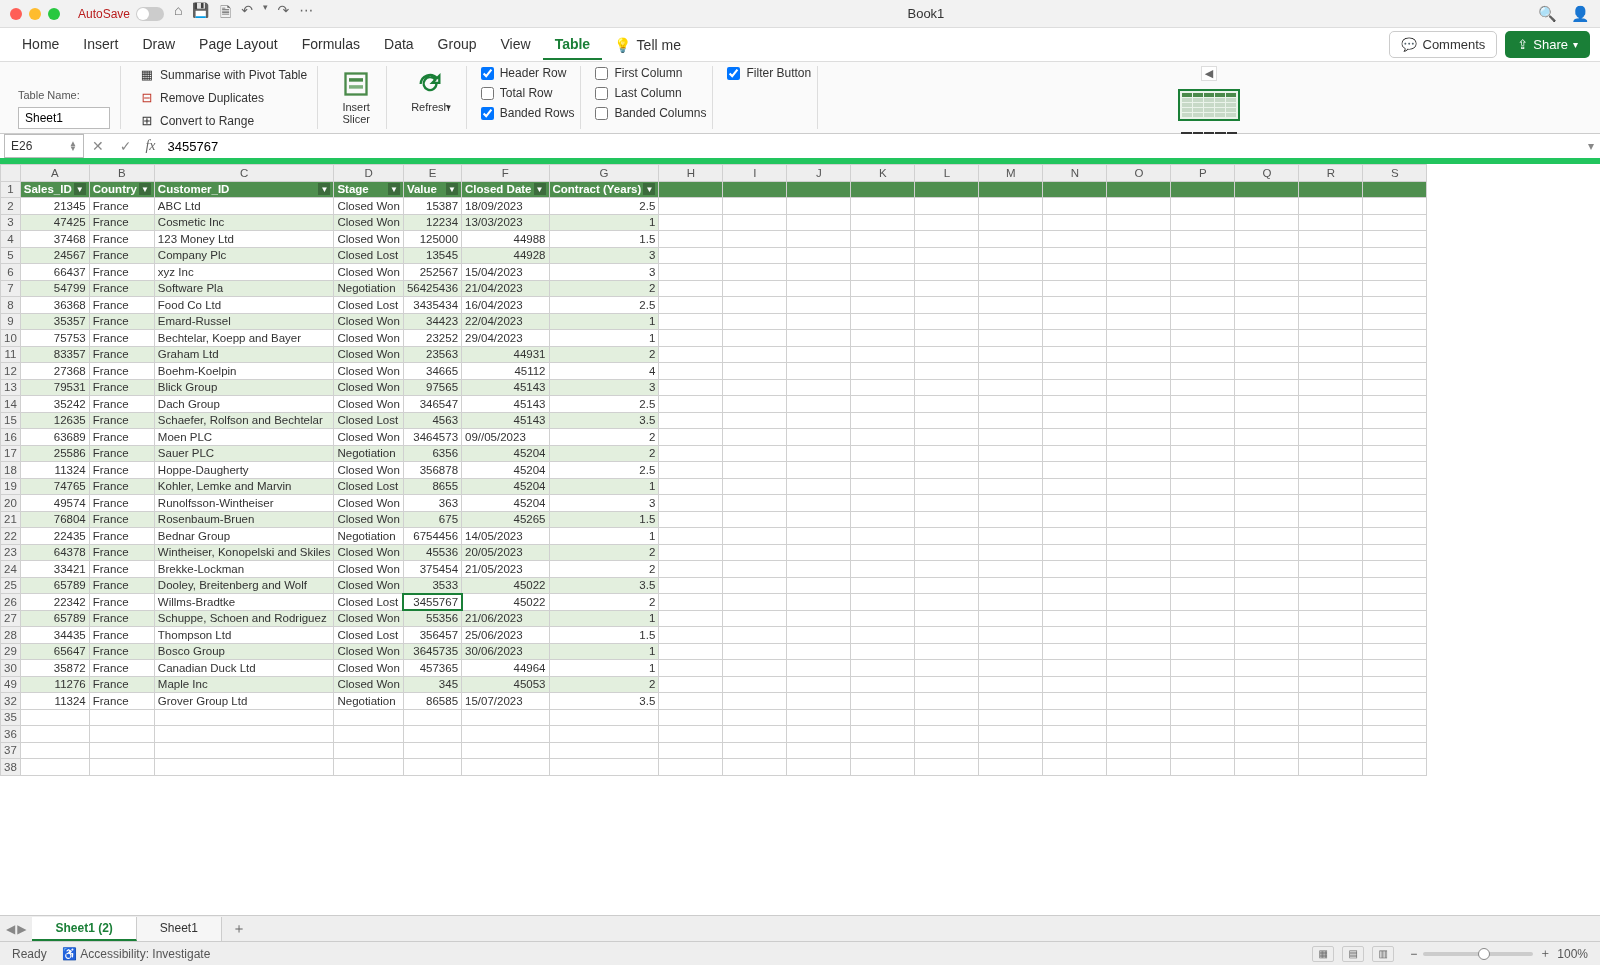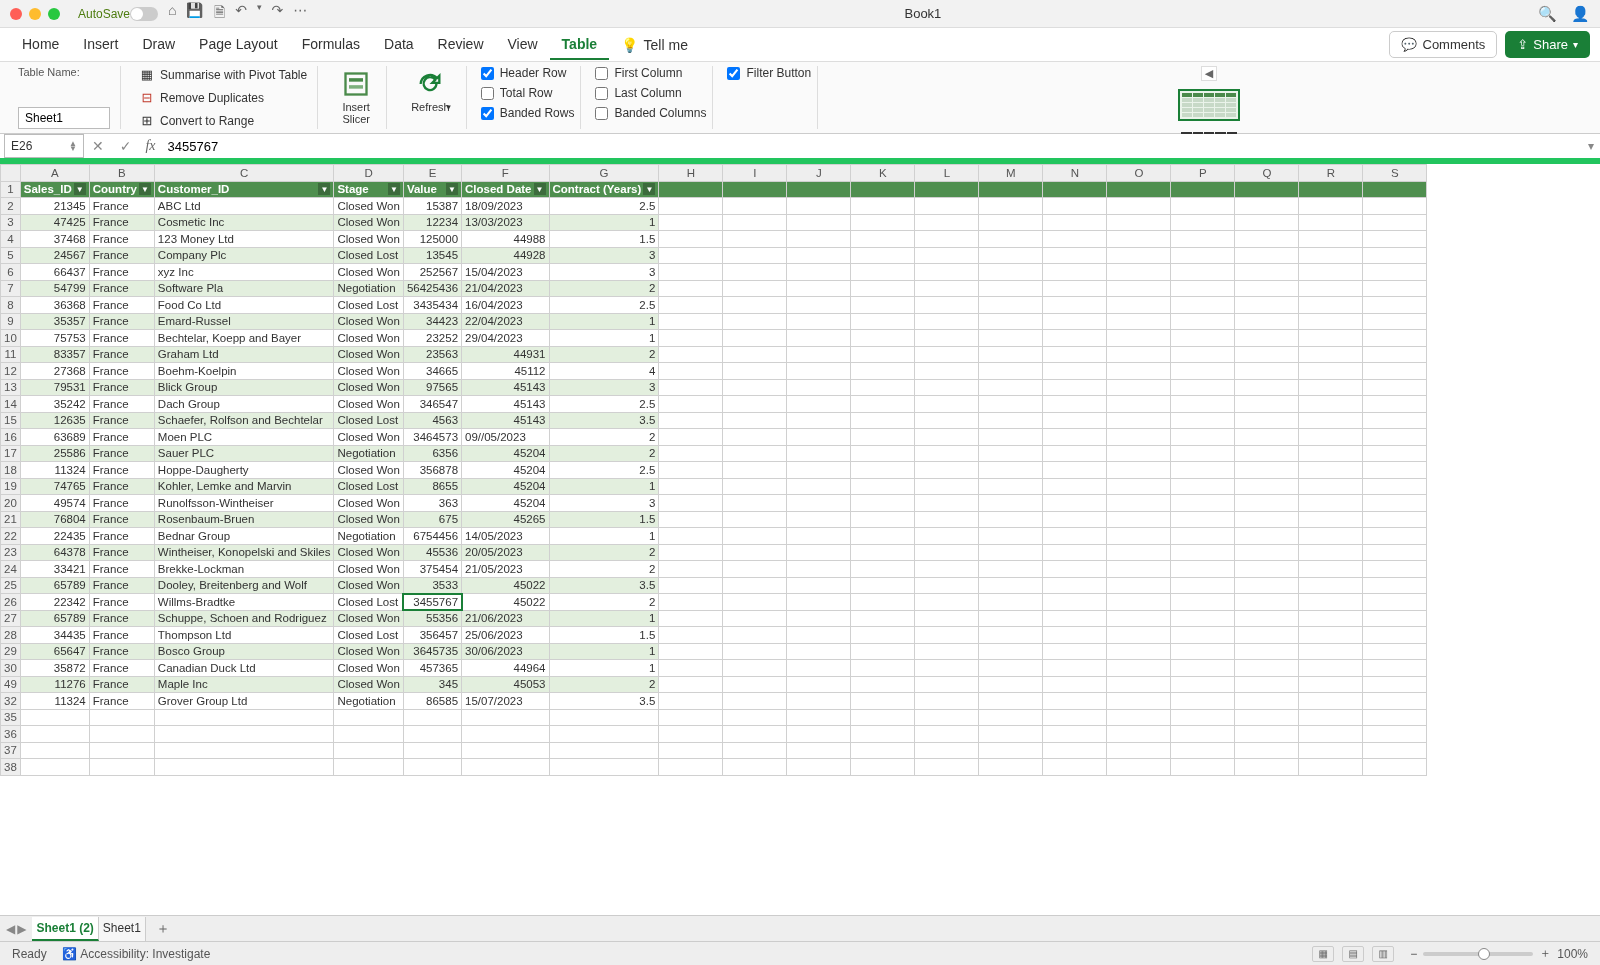--- a/index.html
+++ b/index.html
@@ -1,21 +1,21 @@
 <!DOCTYPE html>
 <html><head>
 <meta charset="utf-8">
 <style>
 *{box-sizing:border-box;margin:0;padding:0;font-family:-apple-system,"Helvetica Neue",Arial,sans-serif}
 body{background:#fff;font-size:12px;color:#333;user-select:none;width:1600px;height:965px;overflow:hidden;display:flex;flex-direction:column}
 .titlebar{height:28px;background:#f2f2f2;display:flex;align-items:center;padding:0 10px;border-bottom:1px solid #ddd}
 .traffic{display:flex;gap:7px;margin-right:18px}
 .dot{width:12px;height:12px;border-radius:50%}
 .dot.r{background:#ff5f57}.dot.y{background:#febc2e}.dot.g{background:#28c840}
-.autosave{display:flex;align-items:center;color:#4d7c0f;font-size:12px;margin-right:10px}
+.autosave{display:flex;align-items:center;gap:6px;color:#b91c1c;font-size:12px;margin-right:10px}
 .switch{width:28px;height:14px;background:#ccc;border-radius:8px;position:relative}
 .switch::after{content:"";position:absolute;width:12px;height:12px;background:#fff;border-radius:50%;top:1px;left:1px}
 .qat{display:flex;gap:10px;color:#666;font-size:14px}
 .qat .ico{cursor:pointer}
 .titlebar .title{flex:1;text-align:center;font-size:13px;color:#333}
 .titler{display:flex;gap:14px;color:#666;font-size:15px}
 
 .menubar{height:34px;background:#fff;display:flex;align-items:center;padding:0 10px;border-bottom:1px solid #ddd}
 .menuitem{padding:6px 12px;font-size:14px;color:#333;cursor:pointer}
 .menuitem.active{color:#1a7f37;font-weight:600;border-bottom:2px solid #1a7f37}
@@ -69,21 +69,21 @@
 .fdrop{width:12px;height:12px;background:#3c6b3c;color:#fff;font-size:8px;display:flex;align-items:center;justify-content:center;cursor:pointer}
 tr.even td.tbl{background:#e3efde}
 tr.odd td.tbl{background:#fff}
 td.num{text-align:right}
 td.txt{text-align:left}
 td.activecell{outline:2px solid #1a7f37;outline-offset:-1px}
 
 .tabbar{height:26px;background:#eee;border-top:1px solid #ccc;display:flex;align-items:center;font-size:12px}
 .tabnav{display:flex;gap:2px;padding:0 6px;color:#888}
 .tabnav span{cursor:pointer}
-.tab{padding:4px 4px;border-right:1px solid #ccc;background:#f6f6f6;cursor:pointer}
+.tab{padding:4px 23px;border-right:1px solid #ccc;background:#f6f6f6;cursor:pointer}
 .tab.active{background:#fff;color:#1a7f37;font-weight:600;border-bottom:2px solid #1a7f37}
 .tabadd{padding:0 10px;color:#666;cursor:pointer;font-size:14px}
 
 .status{height:24px;background:#eee;border-top:1px solid #ccc;display:flex;align-items:center;padding:0 12px;font-size:12px;color:#555;gap:16px}
 .status .spacer{flex:1}
 .vbtns{display:flex;gap:8px;color:#666}
 .vbtns span{cursor:pointer;border:1px solid #ccc;width:22px;height:16px;display:flex;align-items:center;justify-content:center;font-size:10px;border-radius:2px}
 .zoom{display:flex;align-items:center;gap:6px}
 .zslider{width:110px;height:4px;background:#ccc;border-radius:2px;position:relative}
 .zslider::after{content:"";position:absolute;width:10px;height:10px;background:#fff;border:1px solid #888;border-radius:50%;top:-4px;left:50%}
@@ -118,21 +118,21 @@
 </div>
 
 <div class="menubar">
   <div id="menu-holder" style="display:flex">
       <div class="menuitem">Home</div>
       <div class="menuitem">Insert</div>
       <div class="menuitem">Draw</div>
       <div class="menuitem">Page Layout</div>
       <div class="menuitem">Formulas</div>
       <div class="menuitem">Data</div>
-      <div class="menuitem">Review</div>
+      <div class="menuitem">Group</div>
       <div class="menuitem">View</div>
       <div class="menuitem active">Table</div>
     </div>
   <div class="menuitem tellme">
     <span>💡</span>
     <span>Tell me</span>
   </div>
   <div class="menuspacer"></div>
   <div class="btn-c">
     <span>💬</span>
@@ -140,21 +140,21 @@
   </div>
   <div style="width:8px"></div>
   <div class="btn-share">
     <span>⇪</span>
     <span>Share</span>
     <span style="font-size:10px">▾</span>
   </div>
 </div>
 
 <div class="ribbon">
- <div class="rg" style="justify-content:space-between">
+ <div class="rg" style="justify-content:flex-end">
    <span class="rlbl">Table Name:</span>
    <input class="tname-in" value="Sheet1" style="">
  </div>
  <div class="rg" style="justify-content:space-around">
    <div class="rbtn">
         <span class="ricon">▦</span>
         <span>Summarise with Pivot Table</span>
       </div>
    <div class="rbtn">
         <span class="ricon" style="color:#c0392b">⊟</span>

